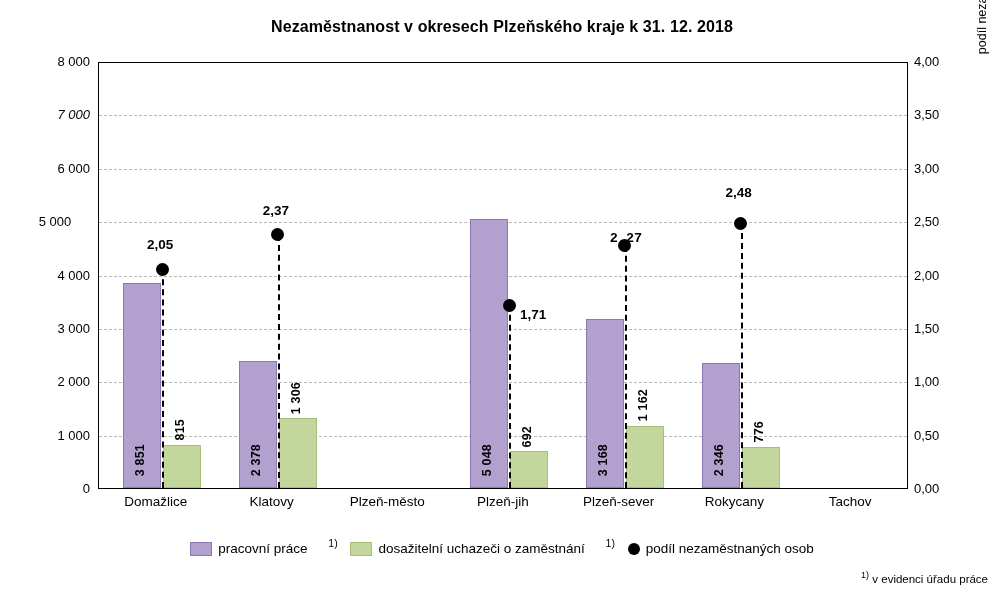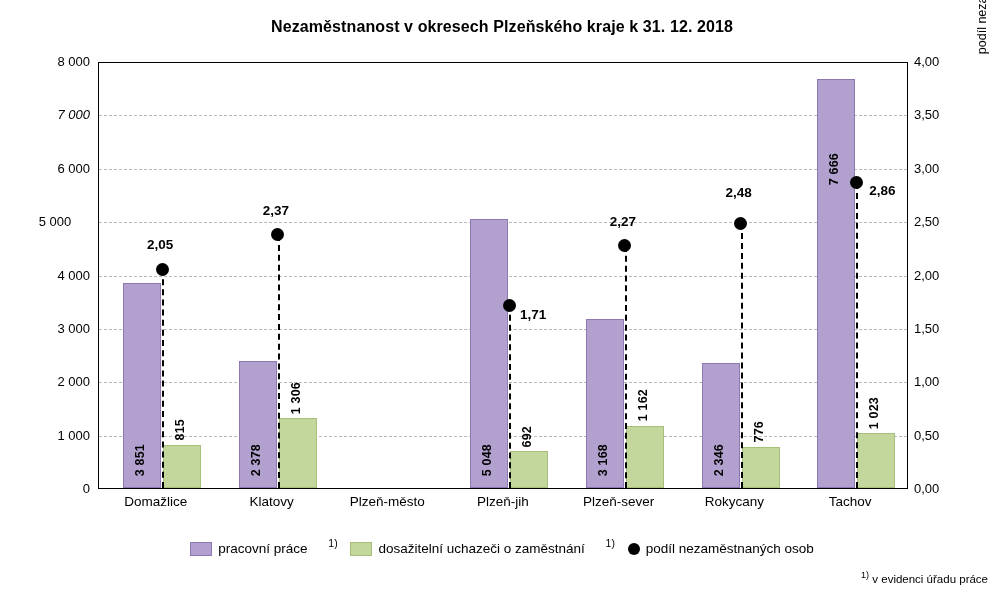--- a/index.html
+++ b/index.html
@@ -273,42 +273,33 @@
       <div class="marker-label" style="left:74px; bottom:166px;">1,71</div>
     </div>
 
     <div class="cat-group" style="left:462.8px; width:115.7px;">
       <div class="bar purple" style="left:24px; width:38px; height:169.1px;"></div>
       <div class="bar-value" style="left:34px; bottom:12px;">3 168</div>
       <div class="bar green" style="left:64px; width:38px; height:62px;"></div>
       <div class="bar-value" style="left:74px; bottom:67px;">1 162</div>
       <div class="dash-line" style="left:63px; height:242.4px;"></div>
       <div class="marker" style="left:56.5px; bottom:235.9px;"></div>
-      <div class="marker-label" style="left:48px; bottom:259px;">2,27</div>
+      <div class="marker-label" style="left:48px; bottom:242px;font-family:Liberation Mono, monospace;">2,27</div>
     </div>
 
     <div class="cat-group" style="left:578.5px; width:115.7px;">
       <div class="bar purple" style="left:24px; width:38px; height:125.2px;"></div>
       <div class="bar-value" style="left:34px; bottom:12px;">2 346</div>
       <div class="bar green" style="left:64px; width:38px; height:41.4px;"></div>
       <div class="bar-value" style="left:74px; bottom:46px;">776</div>
       <div class="dash-line" style="left:63px; height:264.8px;"></div>
       <div class="marker" style="left:56.5px; bottom:258.3px;"></div>
       <div class="marker-label" style="left:48px; bottom:288px;">2,48</div>
     </div>
 
-    <div class="cat-group" style="left:694.2px; width:115.7px;">
-      <div class="bar purple" style="left:24px; width:38px; height:409.2px;"></div>
-      <div class="bar-value" style="left:34px; bottom:303px;">7 666</div>
-      <div class="bar green" style="left:64px; width:38px; height:54.6px;"></div>
-      <div class="bar-value" style="left:74px; bottom:59px;">1 023</div>
-      <div class="dash-line" style="left:63px; height:305.4px;"></div>
-      <div class="marker" style="left:56.5px; bottom:298.9px;"></div>
-      <div class="marker-label" style="left:76px; bottom:290px;">2,86</div>
-    </div>
   </div>
 
   <div class="x-label" style="left:98px;   width:115.7px;">Domažlice</div>
   <div class="x-label" style="left:213.7px; width:115.7px;">Klatovy</div>
   <div class="x-label" style="left:329.4px; width:115.7px;">Plzeň-město</div>
   <div class="x-label" style="left:445.1px; width:115.7px;">Plzeň-jih</div>
   <div class="x-label" style="left:560.8px; width:115.7px;">Plzeň-sever</div>
   <div class="x-label" style="left:676.5px; width:115.7px;">Rokycany</div>
   <div class="x-label" style="left:792.2px; width:115.7px;">Tachov</div>
 

